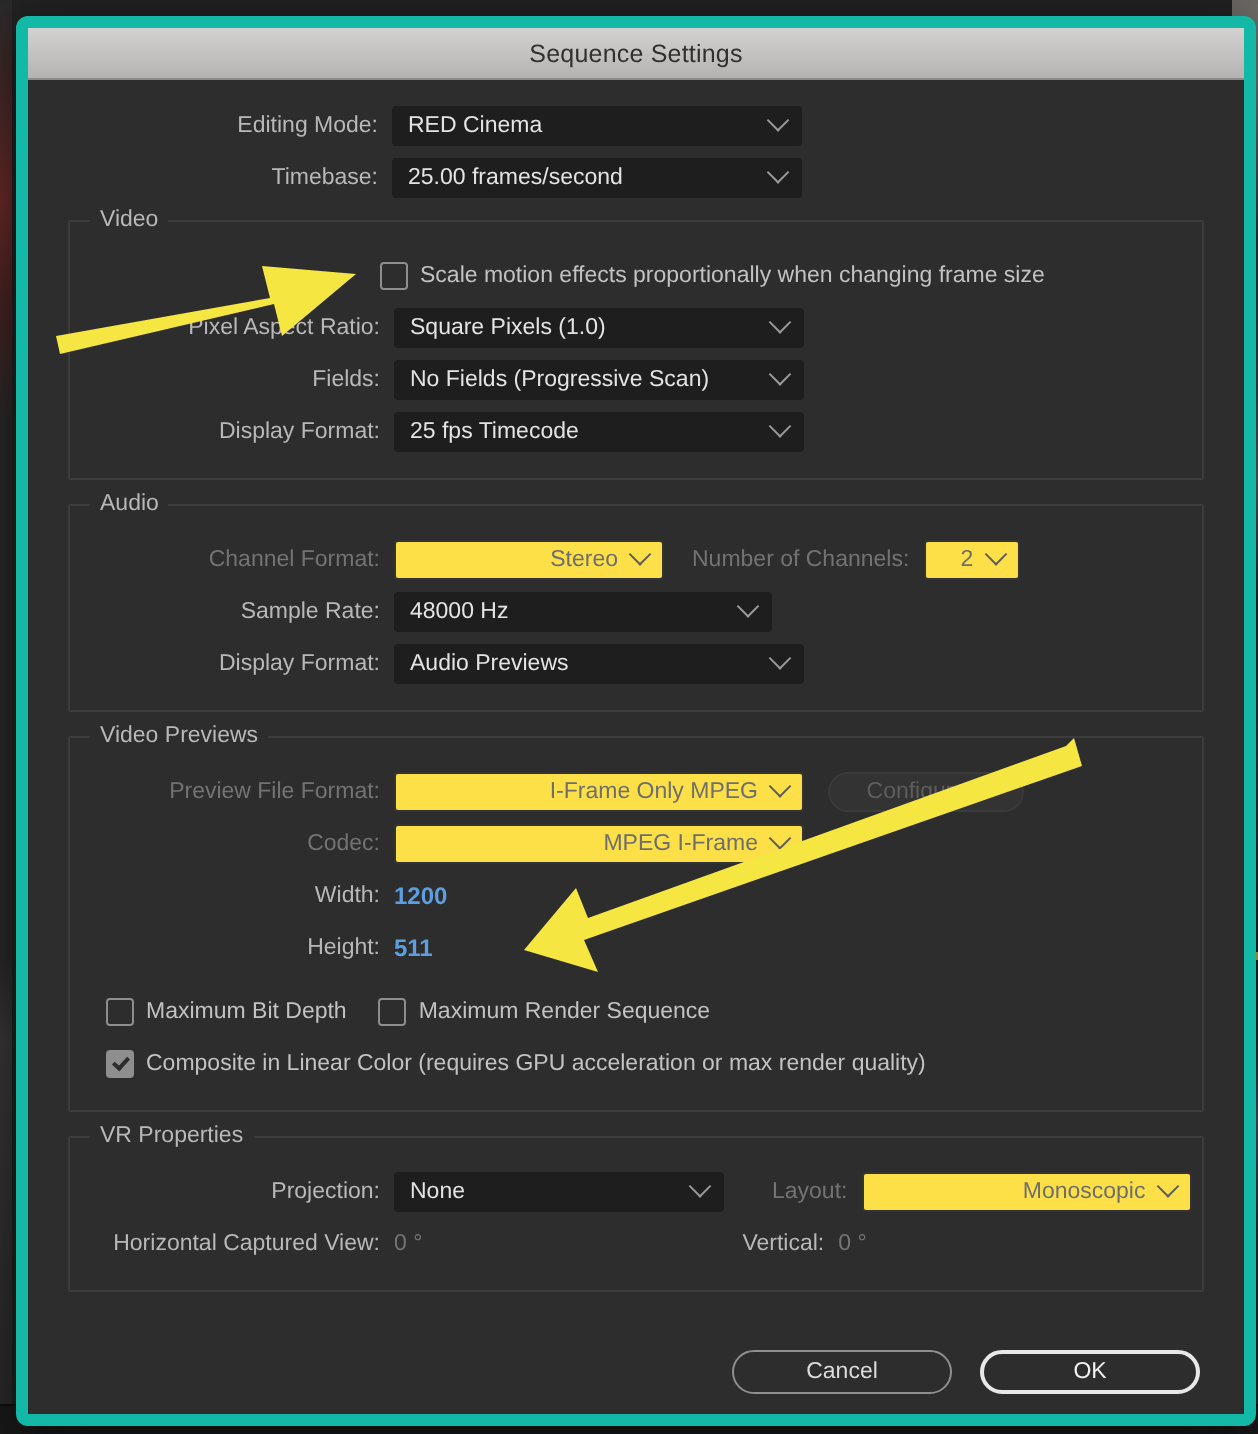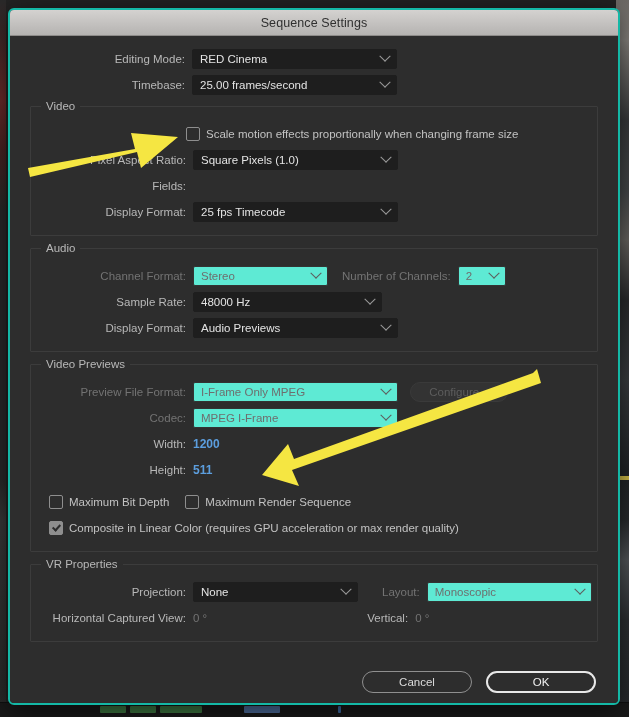--- a/index.html
+++ b/index.html
@@ -68,21 +68,21 @@
   .clip.marker{ background: #3f6fa8; }
 
   
   .dialog {
     position: absolute;
     left: 8px;
     top: 8px;
     width: 608px;
     height: 693px;
     background: #2d2d2d;
-    border: 2px solid #14b8a6;
+    border: 6px solid #14b8a6;
     border-radius: 6px;
     box-shadow: 0 6px 28px rgba(0,0,0,.65);
     overflow: hidden;
     display: flex;
     flex-direction: column;
   }
   .titlebar {
     height: 25px;
     flex: 0 0 25px;
     background: linear-gradient(180deg, #d4d2d0 0%, #c3c1bf 55%, #b5b3b1 100%);
@@ -139,23 +139,24 @@
     position: absolute;
     right: 7px;
     top: 50%;
     width: 7px; height: 7px;
     margin-top: -4px;
     border-right: 1.5px solid #9a9a9a;
     border-bottom: 1.5px solid #9a9a9a;
     transform: rotate(45deg) translate(-2px,-2px);
   }
   .select.disabled {
-    background: #5eead4;
+    background: #fde047;
     border-color: #333333;
     color: #6e6e6e;
+    justify-content: flex-end;
   }
   .select.disabled .chev { border-color: #5d5d5d; }
 
   
   .group {
     position: relative;
     margin: 0 20px 0 20px;
     border: 1px solid #3c3c3c;
     border-radius: 1px;
     padding: 14px 0 10px 0;
@@ -339,20 +340,24 @@
         <div class="row">
           <div class="lbl">Pixel Aspect Ratio:</div>
           <div class="select" style="width:205px;">
             <span>Square Pixels (1.0)</span>
             <span class="chev"></span>
           </div>
         </div>
 
         <div class="row">
           <div class="lbl">Fields:</div>
+          <div class="select" style="width:205px;">
+            <span>No Fields (Progressive Scan)</span>
+            <span class="chev"></span>
+          </div>
         </div>
 
         <div class="row">
           <div class="lbl">Display Format:</div>
           <div class="select" style="width:205px;">
             <span>25 fps Timecode</span>
             <span class="chev"></span>
           </div>
         </div>
       </div>

